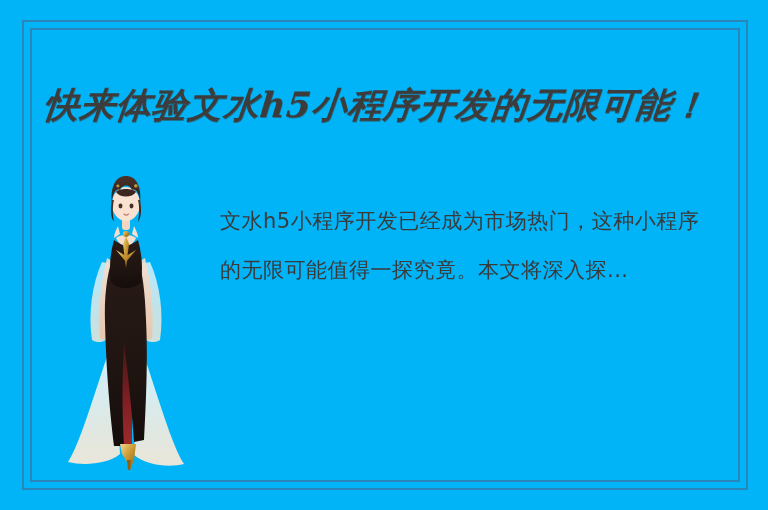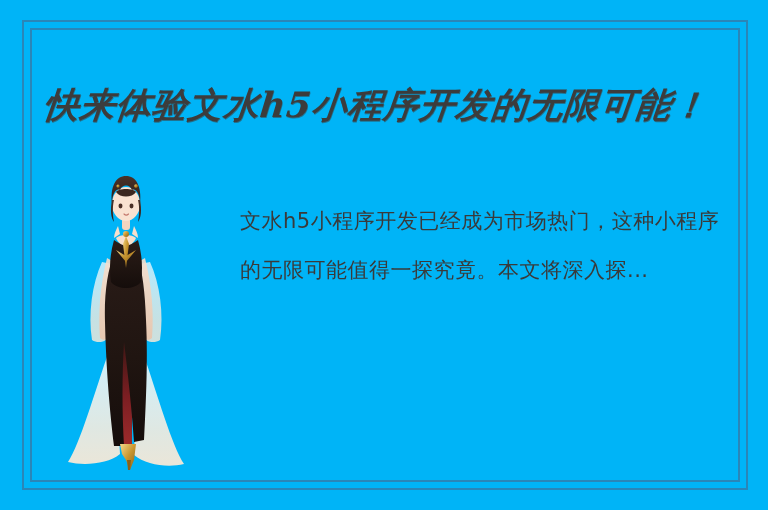--- a/index.html
+++ b/index.html
@@ -58,21 +58,21 @@
     letter-spacing: 1px;
     white-space: normal;
     word-break: break-all;
     transform: skewX(-6deg);
     text-shadow: 0.5px 0.5px 0 rgba(60,60,60,0.55);
   }
 
   
   #summary {
     position: absolute;
-    left: 240px;
+    left: 220px;
     top: 176px;
     width: 492px;
     color: #3a3a3a;
     font-family: "DejaVu Sans", "Liberation Sans", sans-serif;
     font-size: 21px;
     line-height: 49px;
     letter-spacing: 0.5px;
   }
 
   

